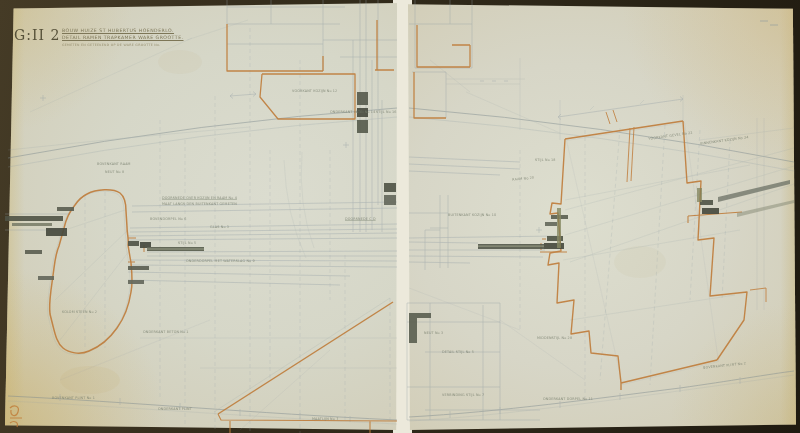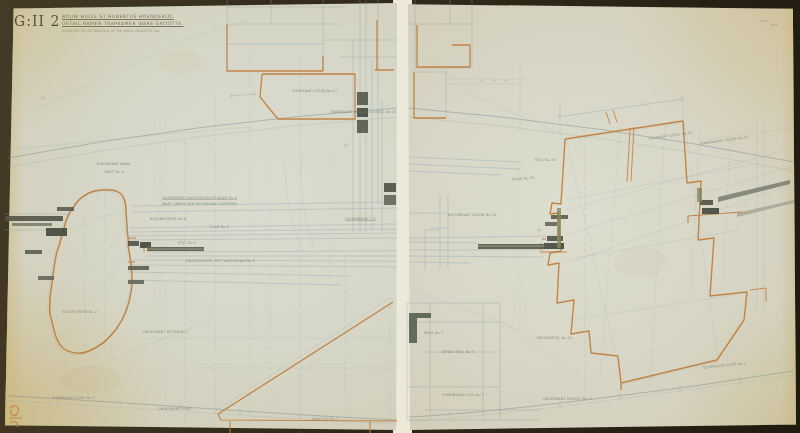--- a/index.html
+++ b/index.html
@@ -21,21 +21,21 @@
       radial-gradient(circle at 100% 100%, rgba(200,178,115,.35), rgba(200,178,115,0) 22%),
       linear-gradient(270deg, rgba(200,182,125,.5) 0%, rgba(200,182,125,0) 4%),
       radial-gradient(ellipse at 42% 50%, #dddecf 0%, #d7d6c7 50%, #d3cfba 82%, #cfc9ae 100%);
     clip-path:polygon(0% 0.5%, 99.2% 1.6%, 100% 98.7%, 0.5% 100%);}
   svg#linework{position:absolute;left:0;top:0;pointer-events:none;}
   .lbl{position:absolute;font-size:7px;letter-spacing:.3px;color:#767d6c;opacity:.8;
        white-space:nowrap;transform:scale(.48);transform-origin:0 0;}
   .lbl.ul{text-decoration:underline;text-decoration-thickness:from-font;}
   .lbl.rot{transform:scale(.48) rotate(-8deg);}
   .lbl.rot6{transform:scale(.48) rotate(-6deg);}
-  #titleblock{position:absolute;left:14px;top:11px;}
+  #titleblock{position:absolute;left:14px;top:25px;}
   #code{font-family:"DejaVu Serif",serif;font-size:14px;letter-spacing:1px;color:#565139;}
   #titlelines{position:absolute;left:48px;top:3px;width:200px;line-height:6.5px;}
   .tline{font-size:4.6px;letter-spacing:.5px;color:#7d7657;text-decoration:underline;
          text-decoration-thickness:from-font;white-space:nowrap;display:block;}
   .tline3{font-size:3.2px;letter-spacing:.3px;color:#968e6e;white-space:nowrap;display:block;
           margin-top:1px;text-decoration:none;}
 </style>
 </head>
 <body>
 

